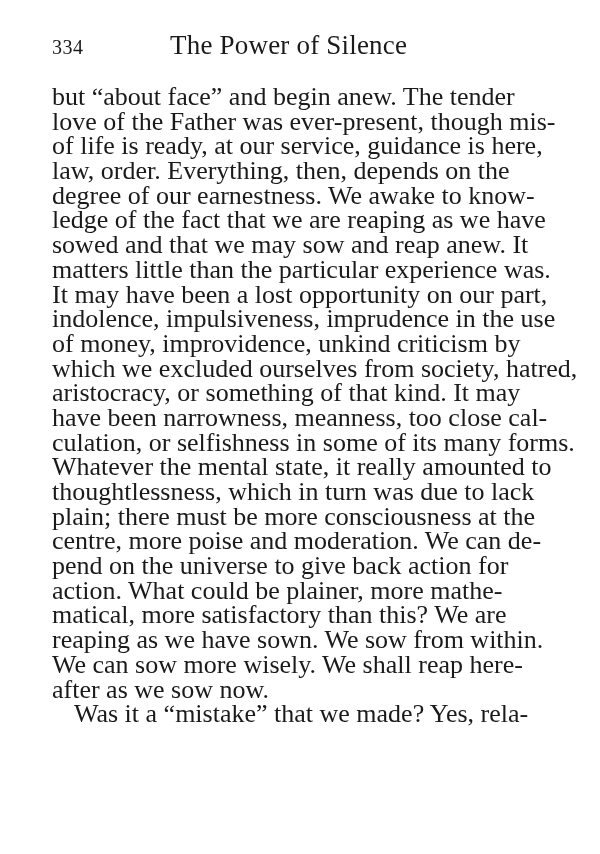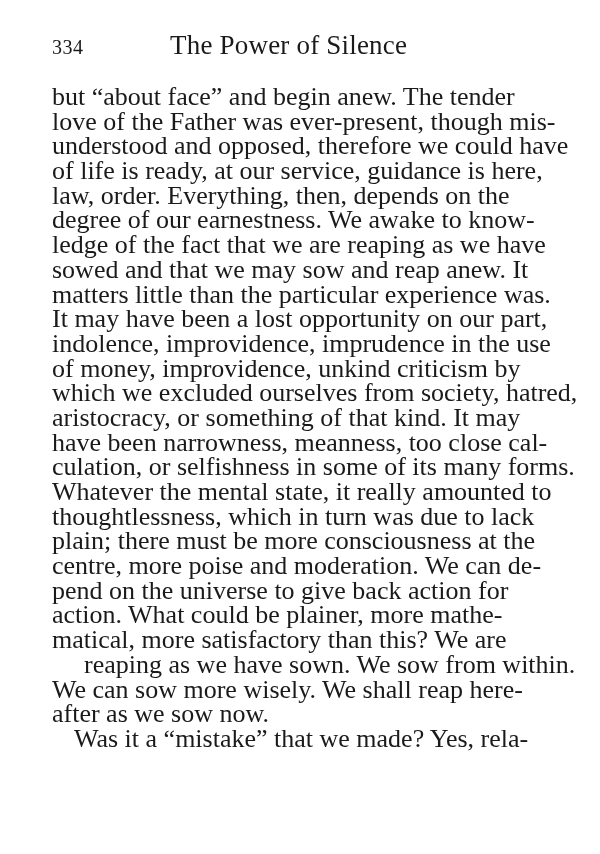--- a/index.html
+++ b/index.html
@@ -74,42 +74,41 @@
 <div class="page">
   <div class="header">
     <span class="page-number">334</span>
     <span class="running-title">The Power of Silence</span>
   </div>
 
   <div class="body-text">
     <div>
       <span class="line" style="text-align: left; text-align-last: left;">but “about face” and begin anew.  The tender</span>
       <span class="line" style="text-align: left; text-align-last: left;">love of the Father was ever-present, though mis-</span>
-      <span class="line" style="text-align: left; text-align-last: left;">understood and opposed, therefore we could have</span>
       <span class="line" style="text-align: left; text-align-last: left;">of life is ready, at our service, guidance is here,</span>
       <span class="line" style="text-align: right; text-align-last: left;">law, order.  Everything, then, depends on the</span>
       <span class="line" style="text-align: left; text-align-last: left;">degree of our earnestness.  We awake to know-</span>
       <span class="line" style="text-align: left; text-align-last: left;">ledge of the fact that we are reaping as we have</span>
       <span class="line" style="text-align: left; text-align-last: left;">sowed and that we may sow and reap anew.  It</span>
       <span class="line" style="text-align: left; text-align-last: left;">matters little than the particular experience was.</span>
       <span class="line" style="text-align: left; text-align-last: left;">It may have been a lost opportunity on our part,</span>
-      <span class="line" style="text-align: left; text-align-last: left;">indolence, improvidence, imprudence in the use</span>
+      <span class="line" style="text-align: left; text-align-last: left;">indolence, impulsiveness, imprudence in the use</span>
       <span class="line" style="text-align: left; text-align-last: left;">of money, improvidence, unkind criticism by</span>
       <span class="line" style="text-align: left; text-align-last: left;">which we excluded ourselves from society, hatred,</span>
       <span class="line" style="text-align: left; text-align-last: left;">aristocracy, or something of that kind.  It may</span>
       <span class="line" style="text-align: center; text-align-last: left;">have been narrowness, meanness, too close cal-</span>
       <span class="line" style="text-align: left; text-align-last: left;">culation, or selfishness in some of its many forms.</span>
       <span class="line" style="text-align: left; text-align-last: left;">Whatever the mental state, it really amounted to</span>
       <span class="line" style="text-align: left; text-align-last: left;">thoughtlessness, which in turn was due to lack</span>
       <span class="line" style="text-align: left; text-align-last: left;">plain;  there must be more consciousness at the</span>
       <span class="line" style="text-align: left; text-align-last: left;">centre, more poise and moderation.  We can de-</span>
       <span class="line" style="text-align: left; text-align-last: left;">pend on the universe to give back action for</span>
       <span class="line" style="text-align: left; text-align-last: left;">action.  What could be plainer, more mathe-</span>
       <span class="line" style="text-align: left; text-align-last: left;">matical, more satisfactory than this?  We are</span>
-      <span class="line" style="text-align: center; text-align-last: left; margin-left: 32px;">reaping as we have sown.  We sow from within.</span>
+      <span class="line" style="text-align: center; text-align-last: left;">reaping as we have sown.  We sow from within.</span>
       <span class="line" style="text-align: left; text-align-last: left;">We can sow more wisely.  We shall reap here-</span>
       <span class="line last">after as we sow now.</span>
     </div>
     <div>
       <span class="line indent-wide" style="text-align: right; text-align-last: left;">Was it a “mistake” that we made?  Yes, rela-</span>
     </div>
   </div>
 </div>
 
 </body></html>

